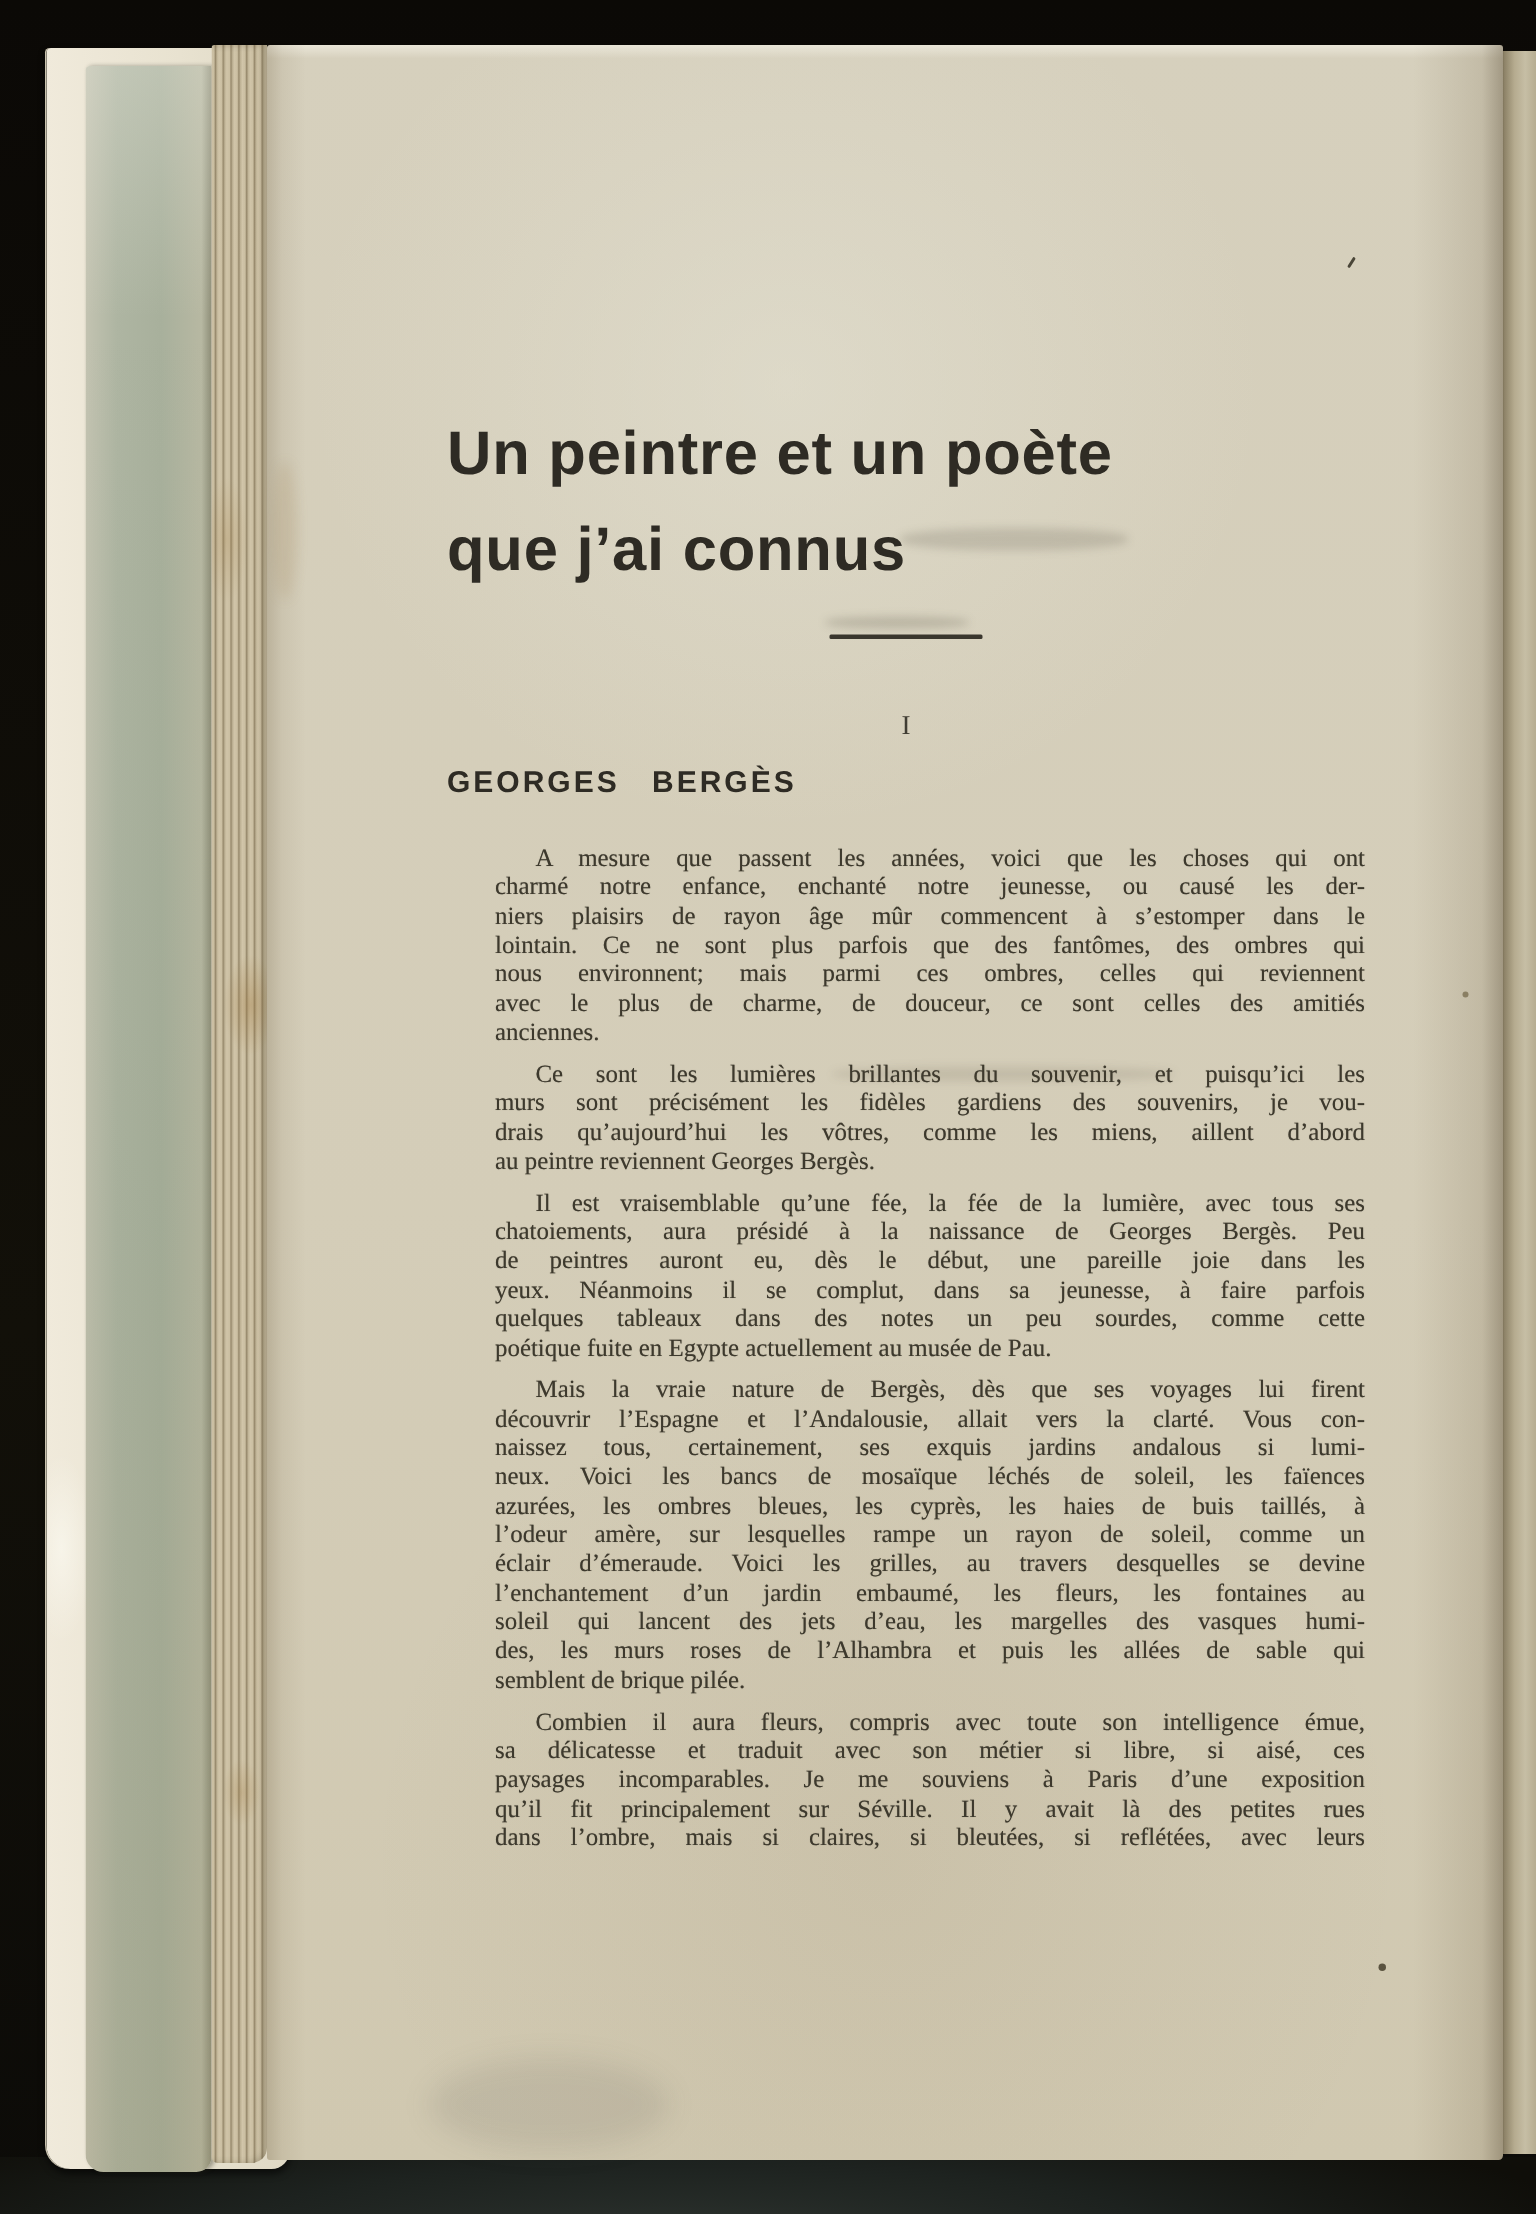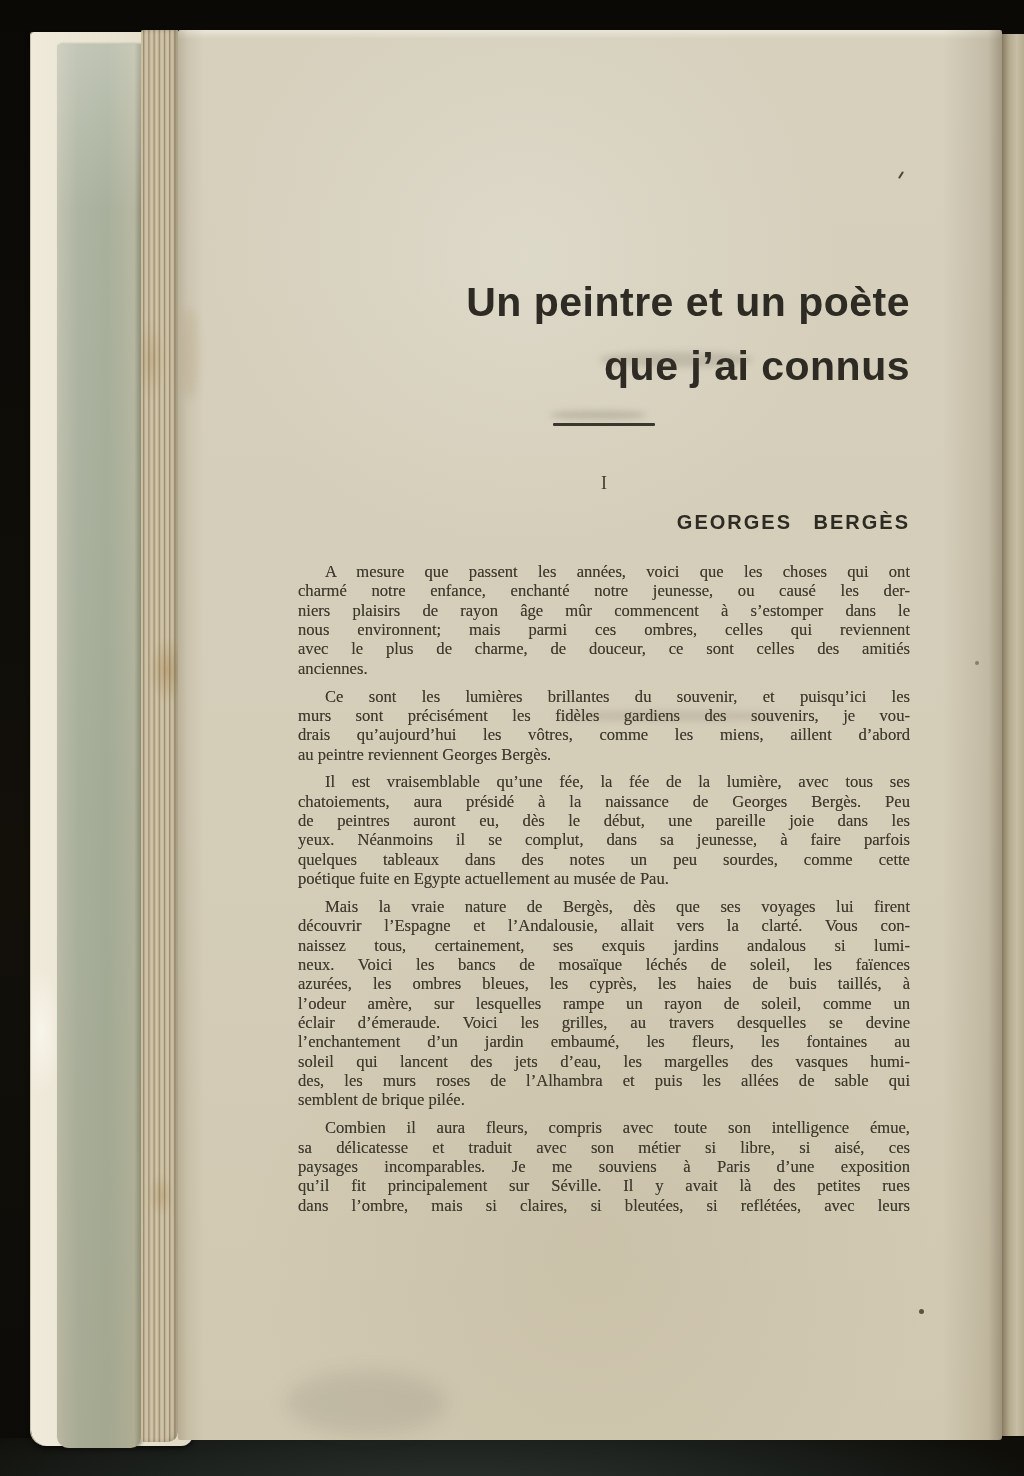--- a/index.html
+++ b/index.html
@@ -64,47 +64,47 @@
       linear-gradient(90deg, rgba(120,104,74,.28) 0px, rgba(120,104,74,.10) 10px, rgba(0,0,0,0) 26px),
       linear-gradient(270deg, rgba(90,76,52,.42) 0px, rgba(110,95,66,.18) 14px, rgba(0,0,0,0) 60px),
       linear-gradient(180deg, rgba(250,248,238,.55) 0px, rgba(250,248,238,0) 9px),
       linear-gradient(180deg, var(--paper,#d6d0bd) 0%, #d4cdb8 55%, #d0c8b0 100%);
     border-radius:2px 2px 3px 2px;
   }
 
   .content{position:absolute;left:120px;top:0;width:612px;}
 
   .title{
-    position:absolute;top:240px;left:0;width:100%;text-align:right;
+    position:absolute;top:240px;left:0;width:100%;text-align:left;
     font-family:"Liberation Sans",sans-serif;font-weight:700;
     font-size:41px;line-height:64px;letter-spacing:.5px;
     color:var(--title-ink,#2e2b24);
   }
   .divider{
     position:absolute;top:393px;left:50%;margin-left:-51px;
     width:102px;height:3px;background:#3a372e;border-radius:1px;
   }
   .section-num{
     position:absolute;top:444px;left:0;width:100%;text-align:center;
     font-family:"Liberation Serif",serif;font-size:18px;line-height:18px;
     color:#403d33;
   }
   .section-head{
-    position:absolute;top:481px;left:0;width:100%;text-align:right;
+    position:absolute;top:481px;left:0;width:100%;text-align:left;
     font-family:"Liberation Sans",sans-serif;font-weight:700;
     font-size:20px;line-height:22px;letter-spacing:2px;word-spacing:14px;
     color:var(--title-ink,#2f2c25);
   }
   .body{
     position:absolute;top:532px;left:0;width:612px;
     font-size:16.6px;line-height:19.35px;color:var(--ink,#3d392d);
     text-shadow:0 0 .5px rgba(61,57,45,.55);
   }
   .para{margin:0 0 8.5px;}
-  .line{text-align:justify;text-align-last:justify;}
+  .line{text-align:justify;text-align-last:justify;margin-left:32px;}
   .line.first{text-indent:27px;}
   .line.final{text-align-last:left;}
 
   
   .smudge{position:absolute;filter:blur(3px);border-radius:45%;}
   .s1{left:422px;top:322px;width:152px;height:15px;background:rgba(70,66,52,.17);}
   .s2{left:372px;top:381px;width:96px;height:8px;background:rgba(70,66,52,.20);}
   .s3{left:377px;top:681px;width:228px;height:10px;background:rgba(70,66,52,.12);}
   .speck{position:absolute;border-radius:50%;}
   .spk1{left:741px;top:1279px;width:5px;height:5px;background:#5a5340;}
@@ -130,20 +130,21 @@
         <div>que j’ai connus</div>
       </div>
       <div class="divider"></div>
       <div class="section-num">I</div>
       <div class="section-head">GEORGES BERGÈS</div>
       <div class="body">
           <div class="para">
             <div class="line first">A mesure que passent les années, voici que les choses qui ont</div>
             <div class="line">charmé notre enfance, enchanté notre jeunesse, ou causé les der-</div>
             <div class="line">niers plaisirs de rayon âge mûr commencent à s’estomper dans le</div>
+            <div class="line">lointain. Ce ne sont plus parfois que des fantômes, des ombres qui</div>
             <div class="line">nous environnent; mais parmi ces ombres, celles qui reviennent</div>
             <div class="line">avec le plus de charme, de douceur, ce sont celles des amitiés</div>
             <div class="line final">anciennes.</div>
           </div>
           <div class="para">
             <div class="line first">Ce sont les lumières brillantes du souvenir, et puisqu’ici les</div>
             <div class="line">murs sont précisément les fidèles gardiens des souvenirs, je vou-</div>
             <div class="line">drais qu’aujourd’hui les vôtres, comme les miens, aillent d’abord</div>
             <div class="line final">au peintre reviennent Georges Bergès.</div>
           </div>

